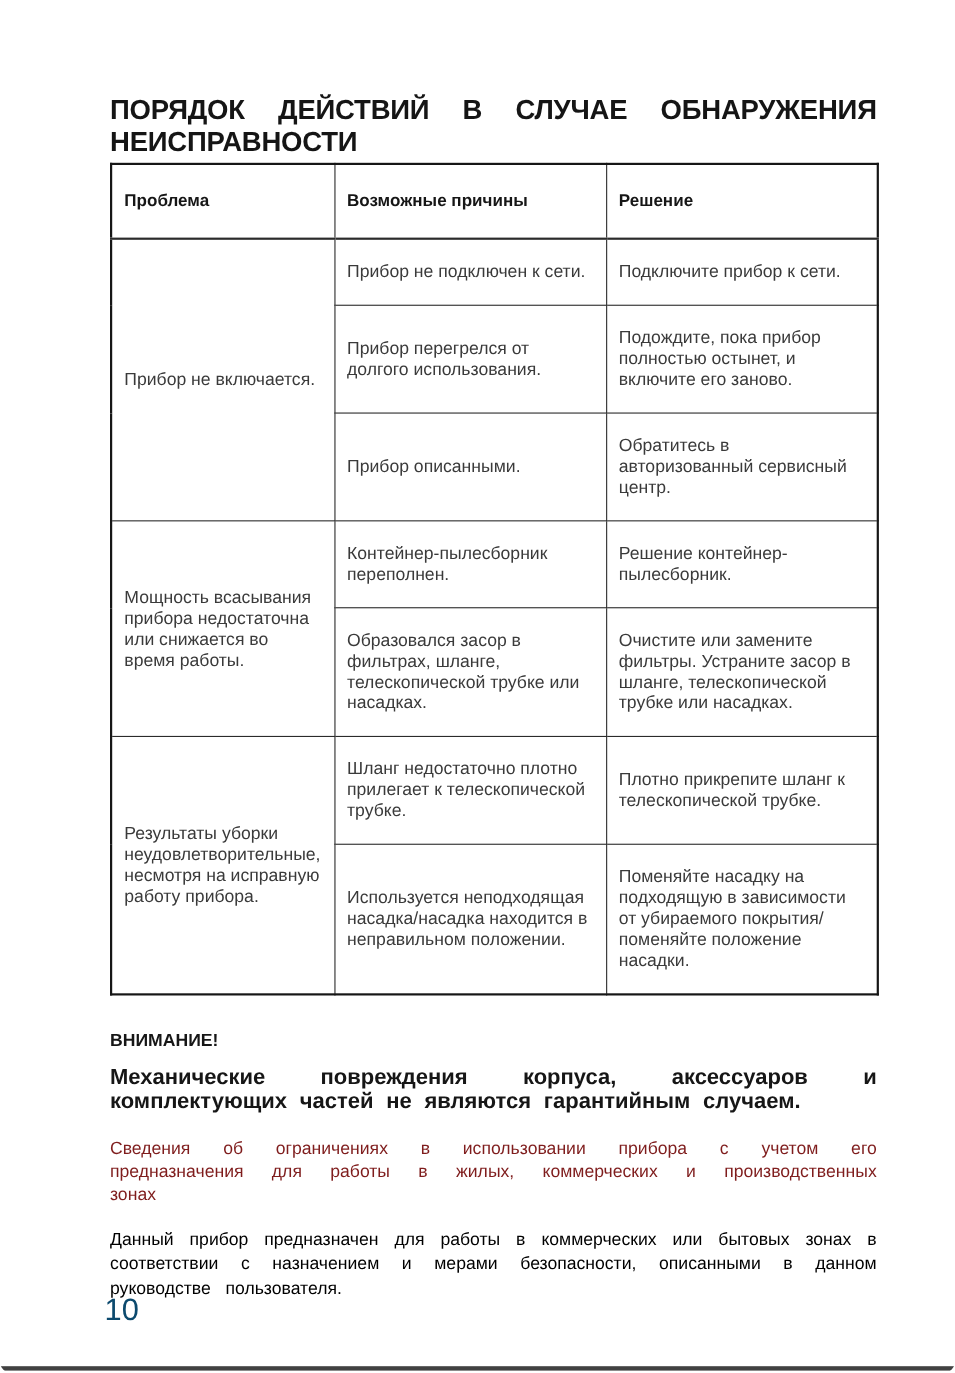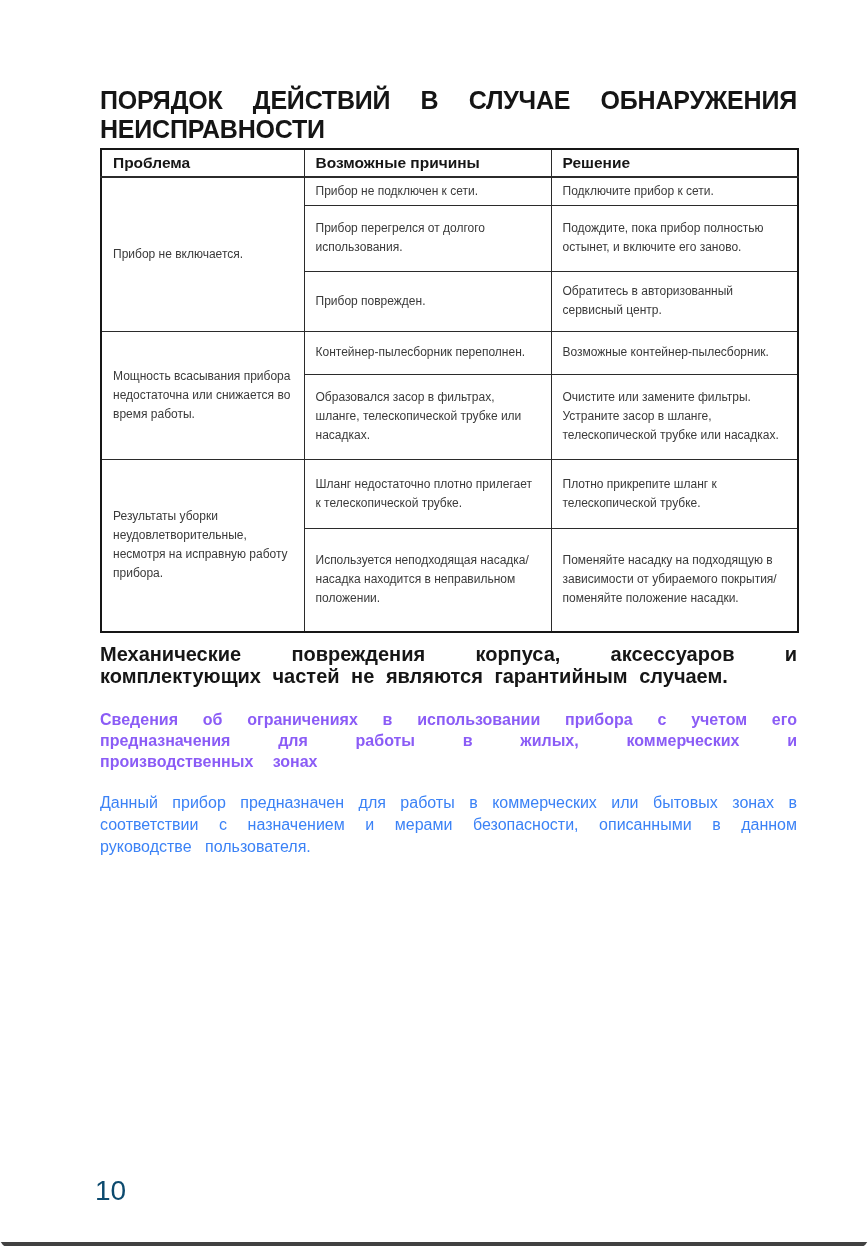--- a/index.html
+++ b/index.html
@@ -12,42 +12,42 @@
     font-size:25px; line-height:29px; font-weight:bold; color:#151515;
     letter-spacing:-0.2px; word-spacing:10px; text-align:justify;
   }
   .main { position:absolute; left:100px; top:148px; width:697px; }
 
   table.troubleshoot {
     border-collapse:collapse; table-layout:fixed; width:697px;
     border:2px solid #161616; color:#3a3a3a;
   }
   table.troubleshoot th, table.troubleshoot td {
-    border:1px solid #2b2b2b; padding:0 11px; text-align:left;
+    border:1px solid #2b2b2b; padding:20px 11px; text-align:left;
     vertical-align:middle; overflow:hidden;
   }
   table.troubleshoot th {
     font-weight:bold; font-size:15.5px; color:#161616; height:26px;
     border-bottom-width:2px;
   }
-  table.troubleshoot td { font-size:12px; line-height:19px; font-weight:normal; }
+  table.troubleshoot td { font-size:16px; line-height:19px; font-weight:normal; }
   tbody tr:nth-child(1) { height:28px; }
   tbody tr:nth-child(2) { height:66px; }
   tbody tr:nth-child(3) { height:60px; }
   tbody tr:nth-child(4) { height:43px; }
   tbody tr:nth-child(5) { height:85px; }
   tbody tr:nth-child(6) { height:69px; }
   tbody tr:nth-child(7) { height:104px; }
 
   .attention-title { margin:31px 0 0 0; font-size:16px; line-height:22px; font-weight:bold; color:#161616; }
   .attention-body  { margin:10px 0 0 0; font-size:20px; line-height:22px; font-weight:bold; color:#161616;
                      text-align:justify; word-spacing:6px; }
-  .restrict-head   { margin:22px 0 0 0; font-size:16px; line-height:21px; font-weight:bold; color:#8b5cf6;
+  .restrict-head   { margin:22px 0 0 0; font-size:16px; line-height:21px; font-weight:normal; color:#7f1d1d;
                      text-align:justify; word-spacing:15px; }
-  .restrict-body   { margin:20px 0 0 0; font-size:16px; line-height:22px; font-weight:normal; color:#3b82f6;
+  .restrict-body   { margin:20px 0 0 0; font-size:16px; line-height:22px; font-weight:normal; color:#000000;
                      text-align:justify; word-spacing:9px; }
 
   .page-number { position:absolute; left:95px; top:1179px; font-size:28px; line-height:24px; color:#0c4a6e; }
   .logo-box {
     position:absolute; left:607px; top:1150px; width:190px; height:92px;
     background:var(--logo_bg, #474243); display:flex; justify-content:center; align-items:flex-start;
   }
   .logo-box .logo-text {
     color:var(--logo_text, #ffffff); font-weight:bold; font-size:40px; line-height:40px;
     margin-top:12px; letter-spacing:-1px; white-space:nowrap;
@@ -84,44 +84,45 @@
         <tr>
           <td rowspan="3">Прибор не включается.</td>
           <td>Прибор не подключен к сети.</td>
           <td>Подключите прибор к сети.</td>
         </tr>
         <tr>
           <td>Прибор перегрелся от долгого использования.</td>
           <td>Подождите, пока прибор полностью остынет, и включите его заново.</td>
         </tr>
         <tr>
-          <td>Прибор поврежден.</td>
+          <td>Прибор описанными.</td>
           <td>Обратитесь в авторизованный сервисный центр.</td>
         </tr>
         <tr>
           <td rowspan="2">Мощность всасывания прибора недостаточна или снижается во время работы.</td>
           <td>Контейнер-пылесборник переполнен.</td>
-          <td>Возможные контейнер-пылесборник.</td>
+          <td>Решение контейнер-пылесборник.</td>
         </tr>
         <tr>
           <td>Образовался засор в фильтрах, шланге, телескопической трубке или насадках.</td>
           <td>Очистите или замените фильтры. Устраните засор в шланге, телескопической трубке или насадках.</td>
         </tr>
         <tr>
           <td rowspan="2">Результаты уборки неудовлетворительные, несмотря на исправную работу прибора.</td>
           <td>Шланг недостаточно плотно прилегает к телескопической трубке.</td>
           <td>Плотно прикрепите шланг к телескопической трубке.</td>
         </tr>
         <tr>
           <td>Используется неподходящая насадка/насадка находится в неправильном положении.</td>
           <td>Поменяйте насадку на подходящую в зависимости от убираемого покрытия/ поменяйте положение насадки.</td>
         </tr>
       </tbody>
     </table>
 
+    <p class="attention-title">ВНИМАНИЕ!</p>
     <p class="attention-body">Механические повреждения корпуса, аксессуаров и комплектующих частей не являются гарантийным случаем.</p>
     <p class="restrict-head">Сведения об ограничениях в использовании прибора с учетом его предназначения для работы в жилых, коммерческих и производственных зонах</p>
     <p class="restrict-body">Данный прибор предназначен для работы в коммерческих или бытовых зонах в соответствии с назначением и мерами безопасности, описанными в данном руководстве пользователя.</p>
 
   </div>
 
   <div class="page-number">10</div>
 
 
   <div class="page-edge-bottom"></div>

